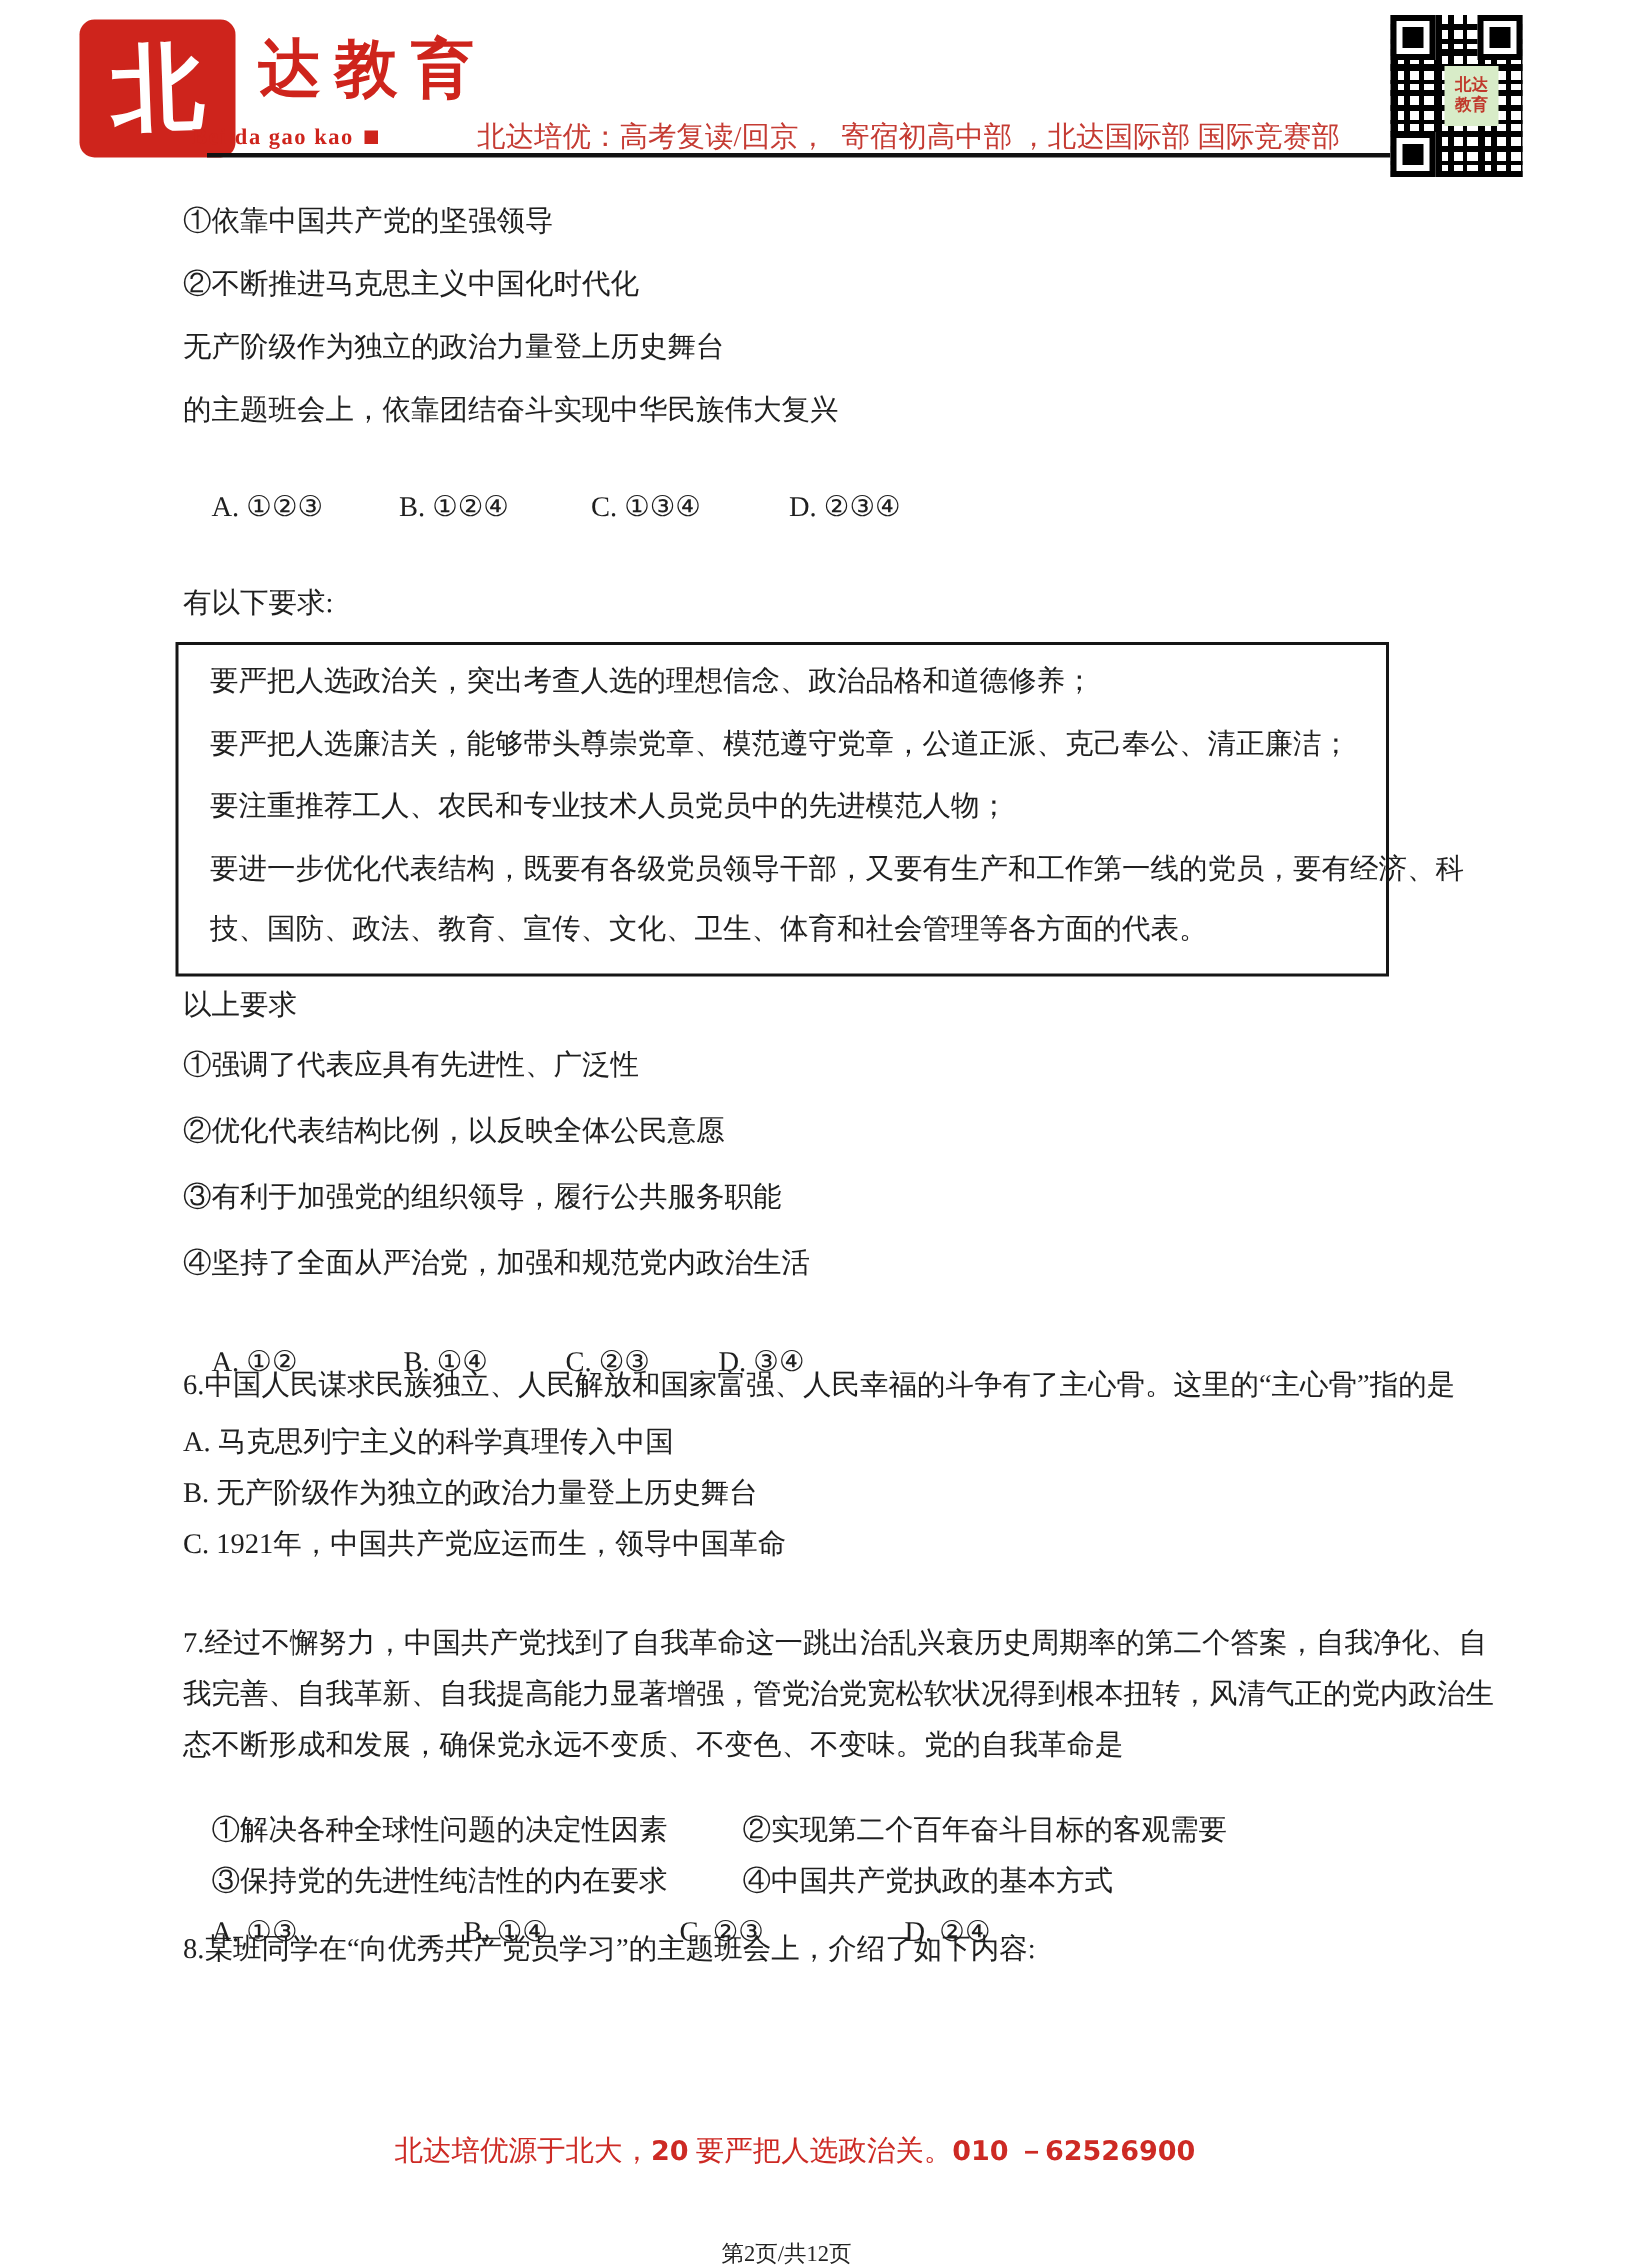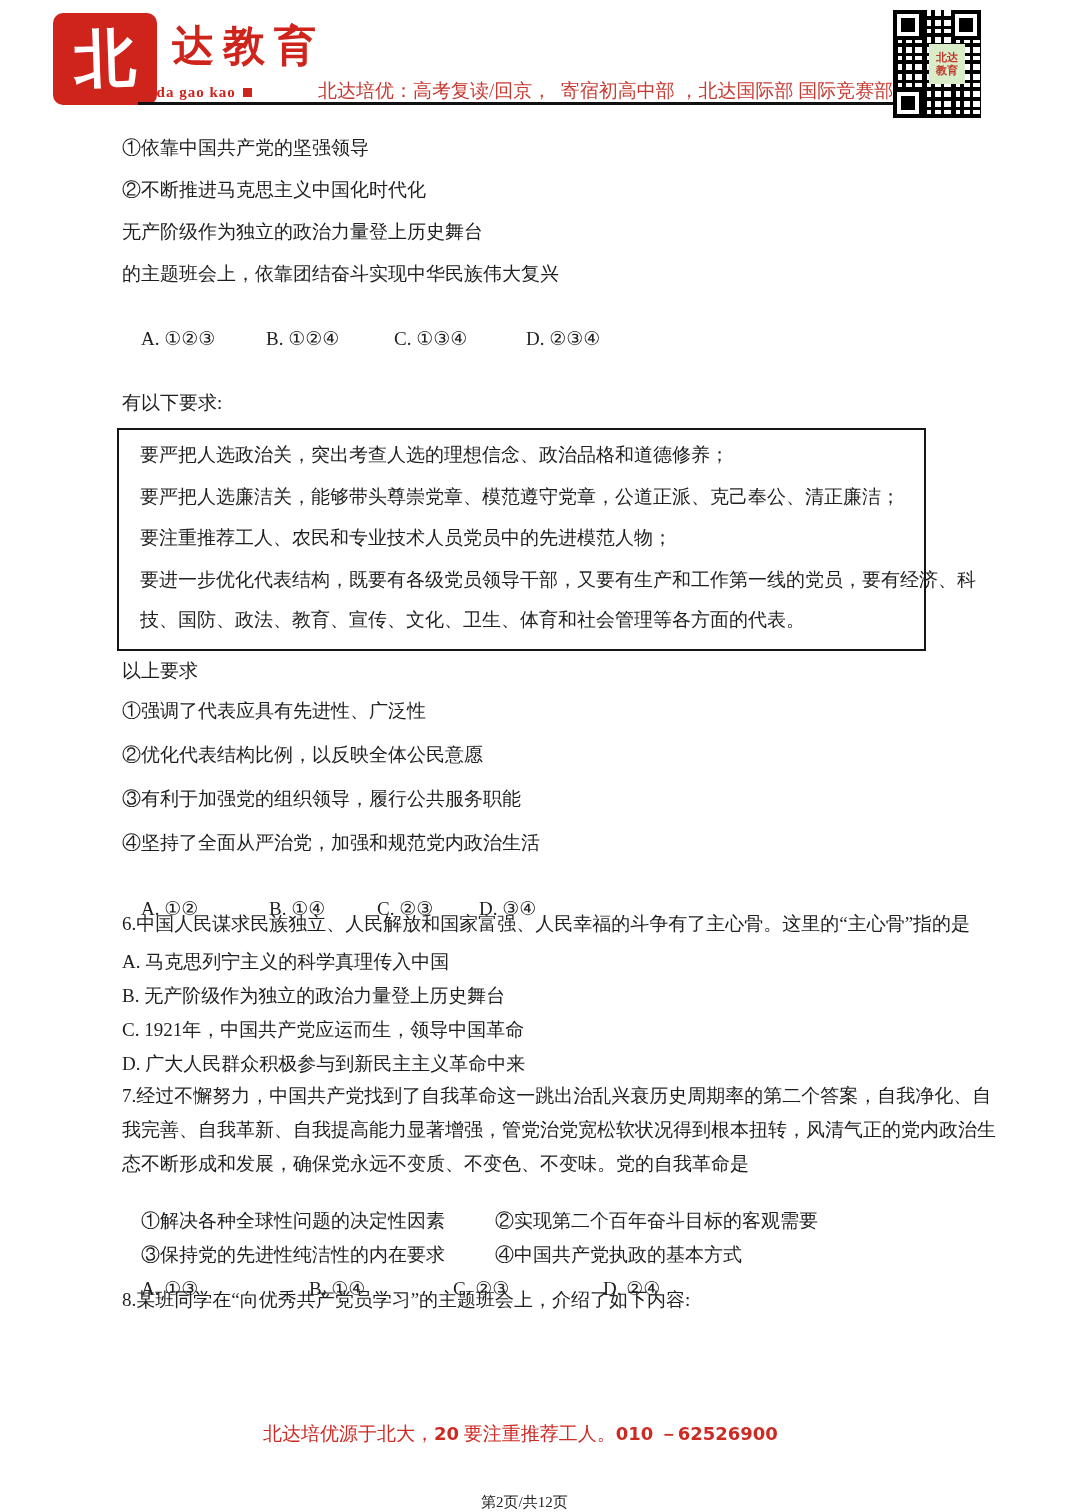--- a/index.html
+++ b/index.html
@@ -13,21 +13,21 @@
         font-family:"DejaVu Serif",serif;}
   .brand{position:absolute;left:172px;top:2px;font-size:42px;font-weight:bold;color:#ce241c;
         letter-spacing:9px;font-family:"DejaVu Serif",serif;white-space:pre;margin-top:16px;}
   .brandsub{position:absolute;left:128px;top:84px;font-size:15px;font-weight:bold;color:#ce241c;
         letter-spacing:1px;white-space:pre;}
   .brandsub .sq{display:inline-block;width:9px;height:9px;background:#ce241c;margin-left:7px;}
   .tagline{position:absolute;left:318px;top:78px;font-size:19px;color:#c53b33;white-space:pre;}
   .hrule{position:absolute;left:138px;top:102px;width:792px;height:3px;background:#111111;}
 
   
-  .qr{position:absolute;left:893px;top:10px;width:88px;height:108px;background:
+  .qr{position:absolute;left:927px;top:10px;width:88px;height:108px;background:
       repeating-linear-gradient(90deg,#000 0 5px,transparent 5px 9px,#000 9px 13px,transparent 13px 19px,#000 19px 22px,transparent 22px 29px),
       repeating-linear-gradient(0deg,#000 0 4px,#fff 4px 8px,#000 8px 11px,#fff 11px 17px,#000 17px 21px,#fff 21px 27px);}
   .fp{position:absolute;width:22px;height:22px;background:#ffffff;border:4px solid #000;}
   .fp::after{content:"";position:absolute;inset:4px;background:#000;}
   .fp.tl{left:0;top:0}.fp.tr{right:0;top:0}.fp.bl{left:0;bottom:0}
   .qrlbl{position:absolute;left:36px;top:34px;width:36px;height:40px;background:#d8ecc8;
       display:flex;flex-direction:column;align-items:center;justify-content:center;
       font-size:11px;line-height:13px;color:#c0392b;font-weight:bold;}
 
   
@@ -93,35 +93,34 @@
   <div class="bline" style="top:787px">③有利于加强党的组织领导，履行公共服务职能</div>
   <div class="bline" style="top:831px">④坚持了全面从严治党，加强和规范党内政治生活</div>
   <div class="bline optrow r2" style="top:874px">
     <span>A. ①②</span><span>B. ①④</span><span>C. ②③</span><span>D. ③④</span>
   </div>
 
   <div class="bline" style="top:912px">6.中国人民谋求民族独立、人民解放和国家富强、人民幸福的斗争有了主心骨。这里的“主心骨”指的是</div>
   <div class="bline" style="top:950px">A. 马克思列宁主义的科学真理传入中国</div>
   <div class="bline" style="top:984px">B. 无产阶级作为独立的政治力量登上历史舞台</div>
   <div class="bline" style="top:1018px">C. 1921年，中国共产党应运而生，领导中国革命</div>
-  <div class="bline" style="top:1052px">D. 广大人民群众积极参与到新民主主义革命中来</div>
 
   <div class="bline" style="top:1084px">7.经过不懈努力，中国共产党找到了自我革命这一跳出治乱兴衰历史周期率的第二个答案，自我净化、自</div>
   <div class="bline" style="top:1118px">我完善、自我革新、自我提高能力显著增强，管党治党宽松软状况得到根本扭转，风清气正的党内政治生</div>
   <div class="bline" style="top:1152px">态不断形成和发展，确保党永远不变质、不变色、不变味。党的自我革命是</div>
   <div class="bline twocol" style="top:1186px">
     <span>①解决各种全球性问题的决定性因素</span><span>②实现第二个百年奋斗目标的客观需要</span>
   </div>
   <div class="bline twocol" style="top:1220px">
     <span>③保持党的先进性纯洁性的内在要求</span><span>④中国共产党执政的基本方式</span>
   </div>
   <div class="bline optrow r3" style="top:1254px">
     <span>A. ①③</span><span>B. ①④</span><span>C. ②③</span><span>D. ②④</span>
   </div>
 
   <div class="bline" style="top:1288px">8.某班同学在“向优秀共产党员学习”的主题班会上，介绍了如下内容:</div>
 
   <div class="promo">
-    <span>北达培优源于北大，</span><span class="bnum">20</span><span> 要注重推荐工人。</span><span class="bnum">010 －62526900</span>
+    <span>北达培优源于北大，</span><span class="bnum">20</span><span> 要严把人选政治关。</span><span class="bnum">010 －62526900</span>
   </div>
   <div class="pagenum">第2页/共12页</div>
 
 </div>
 
 </body></html>

